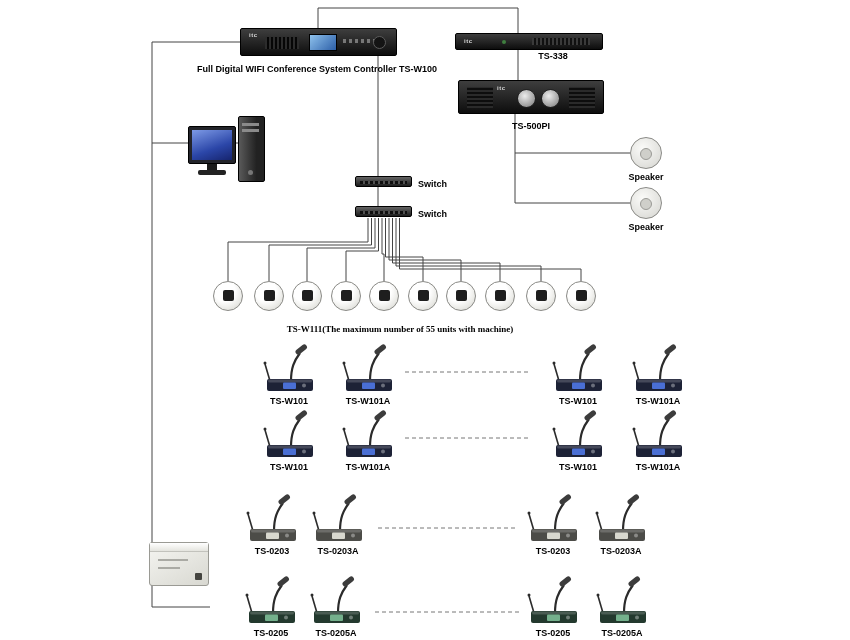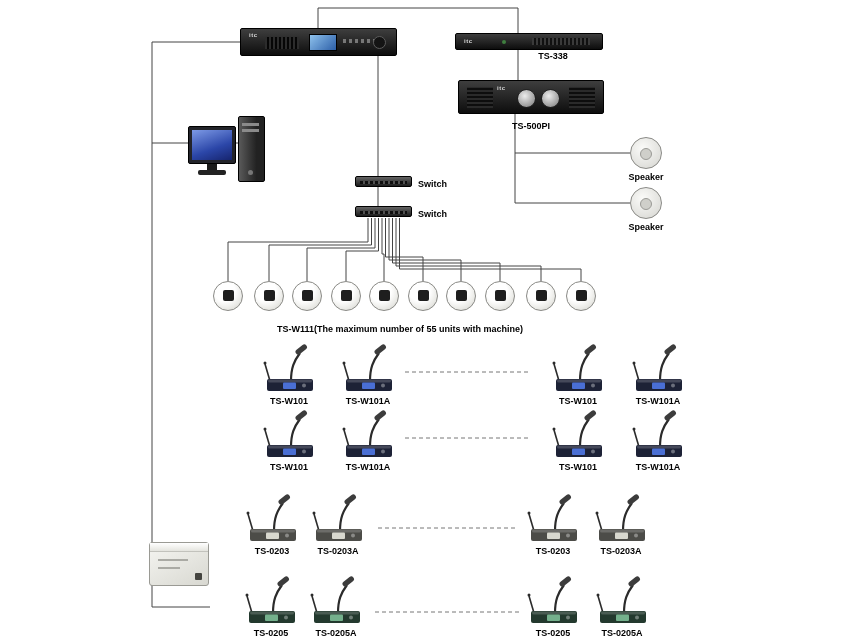--- a/index.html
+++ b/index.html
@@ -128,20 +128,21 @@
     </g>
   </svg>
 
   <div class="rack" style="left:240px; top:28px; width:157px; height:28px;">
     <span class="brand" style="left:8px; top:3px;">itc</span>
     <div class="ctl-vent"></div>
     <div class="ctl-screen"></div>
     <div class="ctl-btns"></div>
     <div class="ctl-knob"></div>
   </div>
+  <div class="lbl" style="left:317px; top:64px;">Full Digital WIFI Conference System Controller TS-W100</div>
 
   <div class="rack" style="left:455px; top:33px; width:148px; height:17px;">
     <span class="brand" style="left:8px; top:4px;">itc</span>
     <div class="r234-led"></div>
     <div class="r234-vent"></div>
   </div>
   <div class="lbl" style="left:553px; top:51px;">TS-338</div>
 
   <div class="rack" style="left:458px; top:80px; width:146px; height:34px;">
     <span class="brand" style="left:38px; top:4px;">itc</span>
@@ -204,21 +205,21 @@
     </div>
   <div class="unit" style="left:485px; top:281px;">
       <div class="unit-core"></div>
     </div>
   <div class="unit" style="left:526px; top:281px;">
       <div class="unit-core"></div>
     </div>
   <div class="unit" style="left:566px; top:281px;">
       <div class="unit-core"></div>
     </div>
-  <div class="lbl" style="left:400px; top:324px;">TS-W111(The maximum number of 55 units with machine)</div>
+  <div class="lbl" style="left:400px; top:324px;font-family:Liberation Serif, serif;">TS-W111(The maximum number of 55 units with machine)</div>
 
   <div class="mic mic-w101" style="left:261px; top:344px;"><svg class="mic-icon" width="56" height="50">
         <use href="#micShape"></use>
       </svg></div>
   <div class="mic mic-w101" style="left:340px; top:344px;"><svg class="mic-icon" width="56" height="50">
         <use href="#micShape"></use>
       </svg></div>
   <div class="mic mic-w101" style="left:550px; top:344px;"><svg class="mic-icon" width="56" height="50">
         <use href="#micShape"></use>
       </svg></div>

